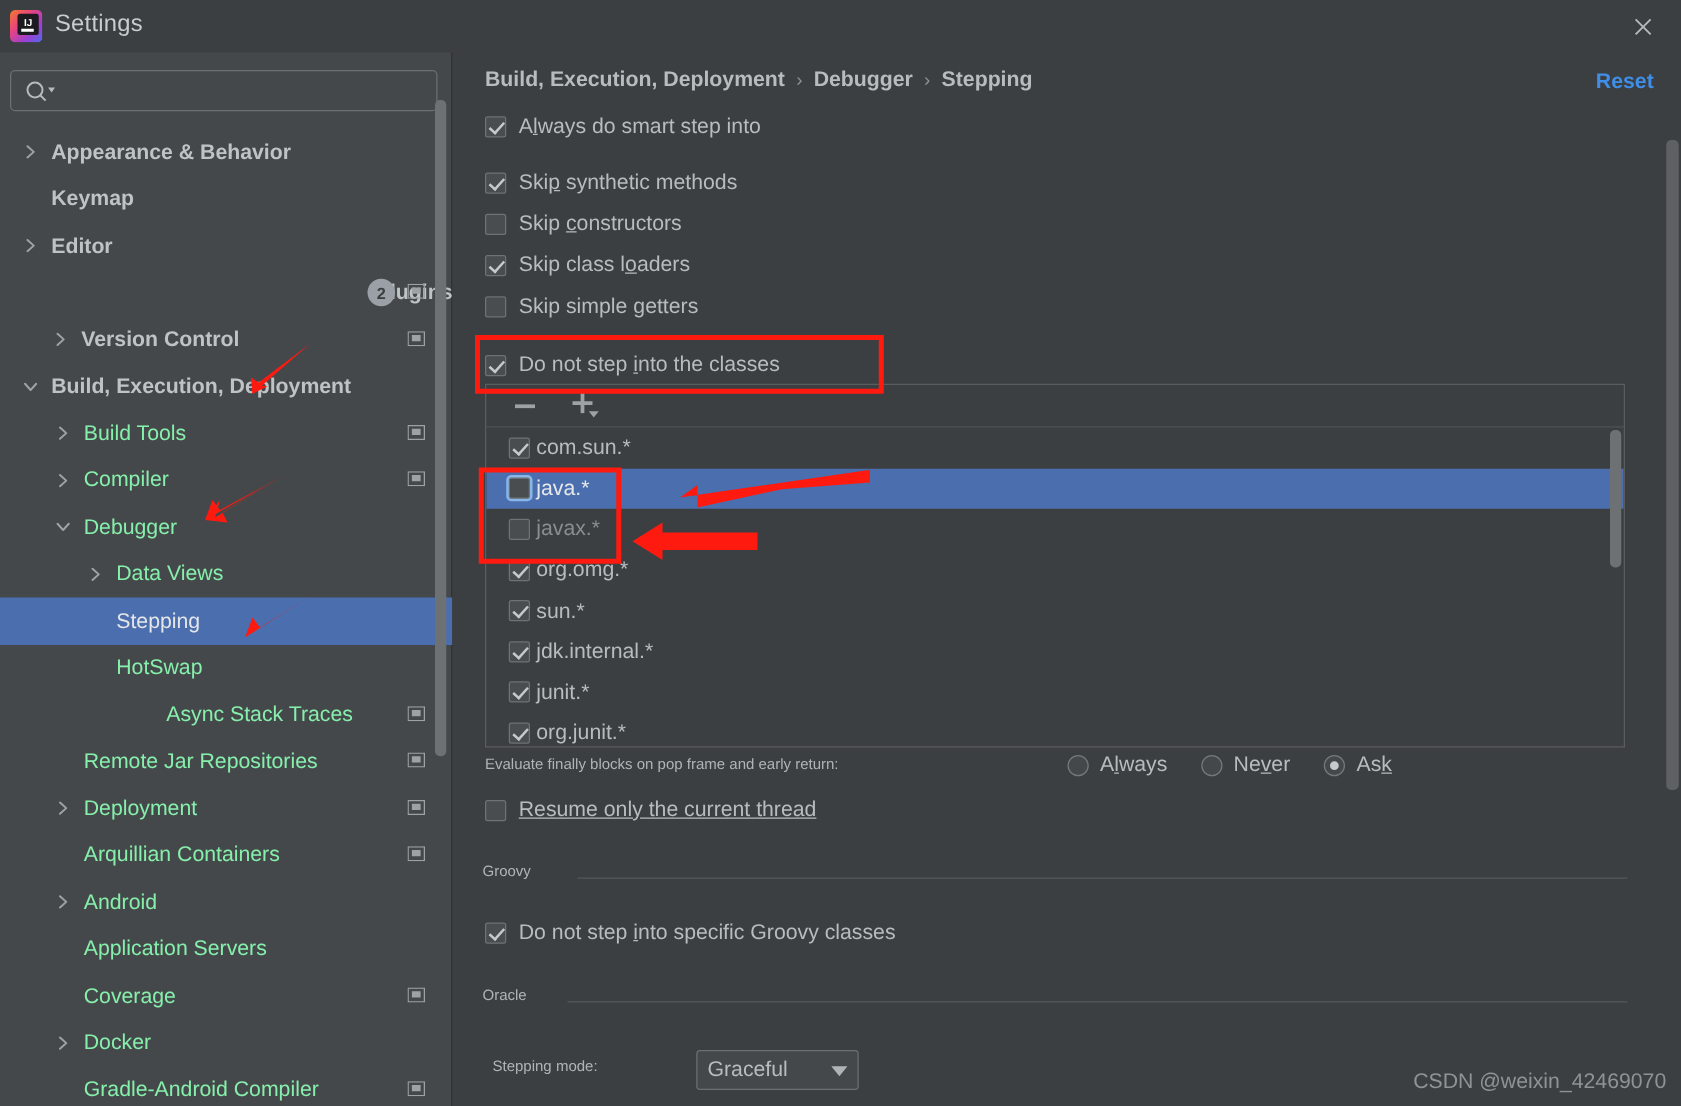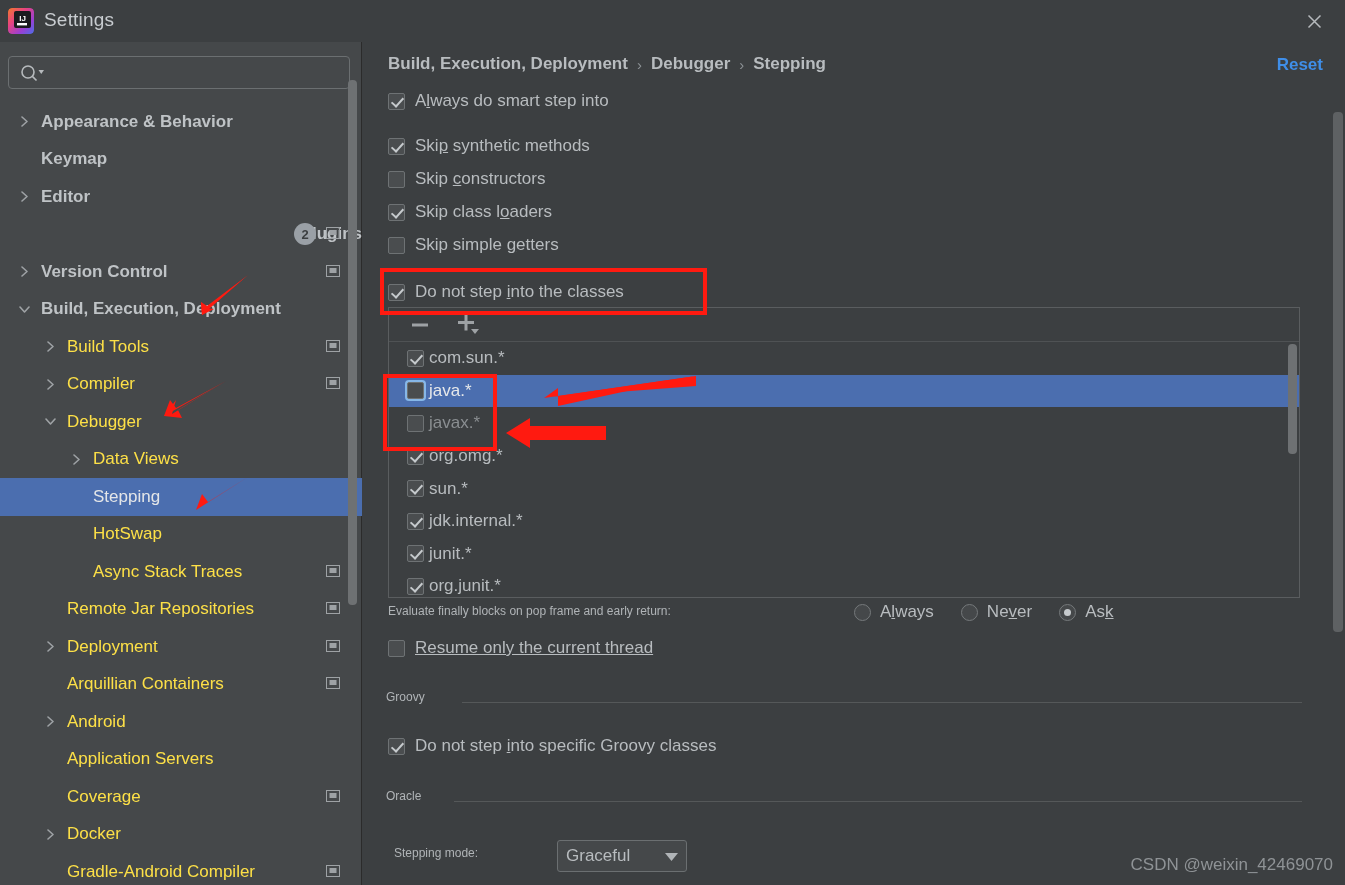--- a/index.html
+++ b/index.html
@@ -71,21 +71,21 @@
   .tree {
     position: absolute; left: 0; top: 61px;
     width: 362px; height: 782px;
     overflow: hidden;
   }
   .tree-row {
     position: relative;
     height: 37.5px;
     display: flex; align-items: center;
     cursor: pointer;
-    color: #fde047;
+    color: #86efac;
     font-size: 17px;
     white-space: nowrap;
   }
   .tree-row.bold { font-weight: bold; color: #bfc3c6; }
   .tree-row.selected { background: #4b6eaf; color: #e4e6e8; }
   .tw {
     width: 16px; height: 16px;
     display: inline-flex; align-items: center; justify-content: center;
     flex: 0 0 auto;
   }
@@ -329,37 +329,37 @@
           <span class="tw empty"></span>
           <span class="row-label" style="margin-left: 9px;">Plugins</span>
           <span class="row-right">
             <span class="badge">2</span>
             <span><svg class="scope-icon" viewBox="0 0 14 12">
                 <rect x="0.5" y="0.5" width="13" height="11" fill="none" stroke="#9ea2a5"></rect>
                 <rect x="3.5" y="3" width="7" height="5" fill="#9ea2a5"></rect>
               </svg></span>
           </span>
         </div>
+        <div class="tree-row bold" style="padding-left: 16px; margin-left: 24px;">
+          <span class="tw">
+            <svg width="11" height="11" viewBox="0 0 11 11">
+              <path d="M3 1 L8 5.5 L3 10" stroke="#9ea2a5" stroke-width="1.6" fill="none" stroke-linecap="round" stroke-linejoin="round"></path>
+            </svg>
+          </span>
+          <span class="row-label" style="margin-left: 9px;">Version Control</span>
+          <span class="row-right">
+            <span><svg class="scope-icon" viewBox="0 0 14 12">
+                <rect x="0.5" y="0.5" width="13" height="11" fill="none" stroke="#9ea2a5"></rect>
+                <rect x="3.5" y="3" width="7" height="5" fill="#9ea2a5"></rect>
+              </svg></span>
+          </span>
+        </div>
         <div class="tree-row bold" style="padding-left: 16px;">
           <span class="tw">
             <svg width="11" height="11" viewBox="0 0 11 11">
-              <path d="M3 1 L8 5.5 L3 10" stroke="#9ea2a5" stroke-width="1.6" fill="none" stroke-linecap="round" stroke-linejoin="round"></path>
-            </svg>
-          </span>
-          <span class="row-label" style="margin-left: 9px;">Version Control</span>
-          <span class="row-right">
-            <span><svg class="scope-icon" viewBox="0 0 14 12">
-                <rect x="0.5" y="0.5" width="13" height="11" fill="none" stroke="#9ea2a5"></rect>
-                <rect x="3.5" y="3" width="7" height="5" fill="#9ea2a5"></rect>
-              </svg></span>
-          </span>
-        </div>
-        <div class="tree-row bold" style="padding-left: 16px;">
-          <span class="tw">
-            <svg width="11" height="11" viewBox="0 0 11 11">
               <path d="M1 3 L5.5 8 L10 3" stroke="#9ea2a5" stroke-width="1.6" fill="none" stroke-linecap="round" stroke-linejoin="round"></path>
             </svg>
           </span>
           <span class="row-label" style="margin-left: 9px;">Build, Execution, Deployment</span>
         </div>
         <div class="tree-row" style="padding-left: 42px;">
           <span class="tw">
             <svg width="11" height="11" viewBox="0 0 11 11">
               <path d="M3 1 L8 5.5 L3 10" stroke="#9ea2a5" stroke-width="1.6" fill="none" stroke-linecap="round" stroke-linejoin="round"></path>
             </svg>
@@ -403,21 +403,21 @@
           <span class="row-label" style="margin-left: 9px;">Data Views</span>
         </div>
         <div class="tree-row selected" style="padding-left: 68px;">
           <span class="tw empty"></span>
           <span class="row-label" style="margin-left: 9px;">Stepping</span>
         </div>
         <div class="tree-row" style="padding-left: 68px;">
           <span class="tw empty"></span>
           <span class="row-label" style="margin-left: 9px;">HotSwap</span>
         </div>
-        <div class="tree-row" style="padding-left: 68px;">
+        <div class="tree-row" style="padding-left: 108px;">
           <span class="tw empty"></span>
           <span class="row-label" style="margin-left: 9px;">Async Stack Traces</span>
           <span class="row-right">
             <span><svg class="scope-icon" viewBox="0 0 14 12">
                 <rect x="0.5" y="0.5" width="13" height="11" fill="none" stroke="#9ea2a5"></rect>
                 <rect x="3.5" y="3" width="7" height="5" fill="#9ea2a5"></rect>
               </svg></span>
           </span>
         </div>
         <div class="tree-row" style="padding-left: 42px;">

